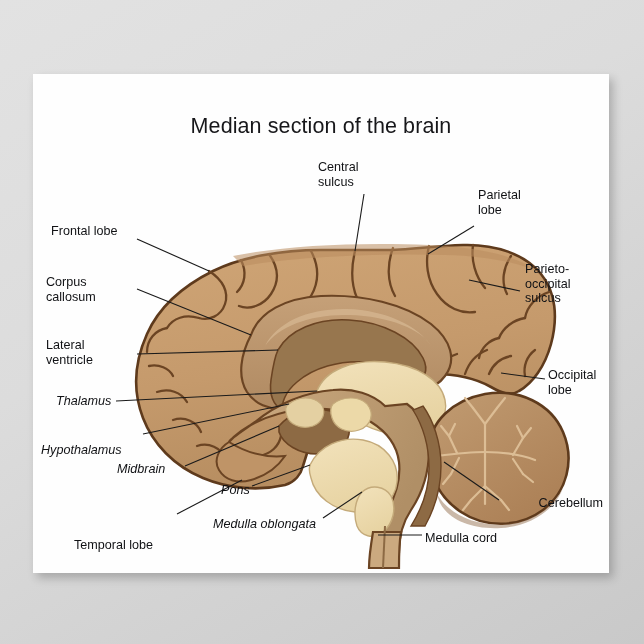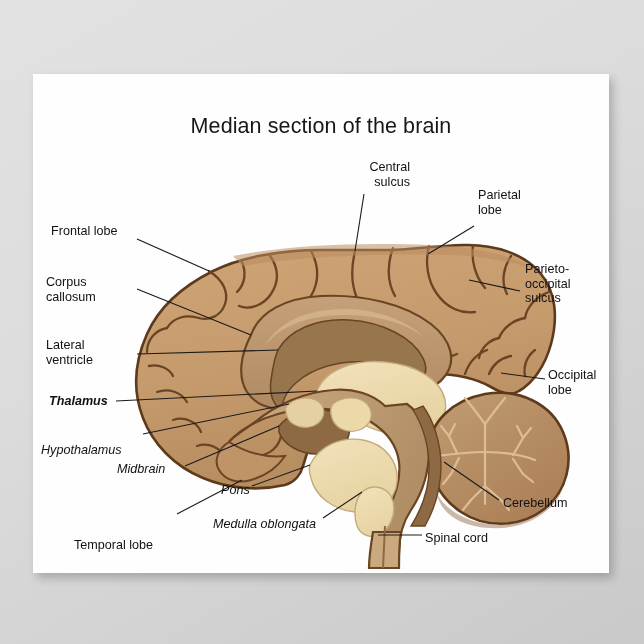--- a/index.html
+++ b/index.html
@@ -28,21 +28,21 @@
 
   
   .lbl{
     position:absolute;
     font-size:12.6px;color:#111215;
     line-height:14.6px;
     white-space:pre;
     font-family:"Liberation Sans", sans-serif;
   }
   .lbl.it{font-style:italic;}
-  .lbl.ctr{text-align:right;}
+  .lbl.ctr{text-align:left;}
   .lbl.rt{text-align:left;}
 
   svg{display:block;}
   #art{position:absolute;left:0;top:0;width:576px;height:499px;}
 </style>
 </head>
 <body>
 
 <div id="stage">
 
@@ -277,25 +277,25 @@
 lobe</div>
           <div class="lbl rt" style="left: 13px; top: 201px; width: 100px;">Corpus
 callosum</div>
           <div class="lbl rt" style="left: 492px; top: 188px; width: 90px;">Parieto-
 occipital
 sulcus</div>
           <div class="lbl rt" style="left: 13px; top: 264px; width: 100px;">Lateral
 ventricle</div>
           <div class="lbl rt" style="left: 515px; top: 294px; width: 86px;">Occipital
 lobe</div>
-          <div class="lbl it rt" style="left: 16px; top: 320px; width: 100px; font-weight: bold;">Thalamus</div>
+          <div class="lbl it rt" style="left: 23px; top: 320px; width: 100px;">Thalamus</div>
           <div class="lbl it rt" style="left: 8px; top: 356px; width: 120px; margin-top: 13px;">Hypothalamus</div>
           <div class="lbl it rt" style="left: 84px; top: 388px; width: 100px;">Midbrain</div>
           <div class="lbl it rt" style="left: 188px; top: 409px; width: 60px;">Pons</div>
           <div class="lbl rt" style="left: 41px; top: 434px; width: 120px; margin-top: 30px;">Temporal lobe</div>
           <div class="lbl it rt" style="left: 180px; top: 443px; width: 150px;">Medulla oblongata</div>
-          <div class="lbl rt" style="left: 470px; top: 422px; width: 100px;">Cerebellum</div>
-          <div class="lbl rt" style="left: 392px; top: 457px; width: 100px;">Spinal cord</div>
+          <div class="lbl rt" style="left: 470px; top: 422px; width: 100px; text-align: right;">Cerebellum</div>
+          <div class="lbl rt" style="left: 392px; top: 457px; width: 100px;">Medulla cord</div>
         </div>
 
    </div>
   </div>
 </div>
 
 </body></html>

